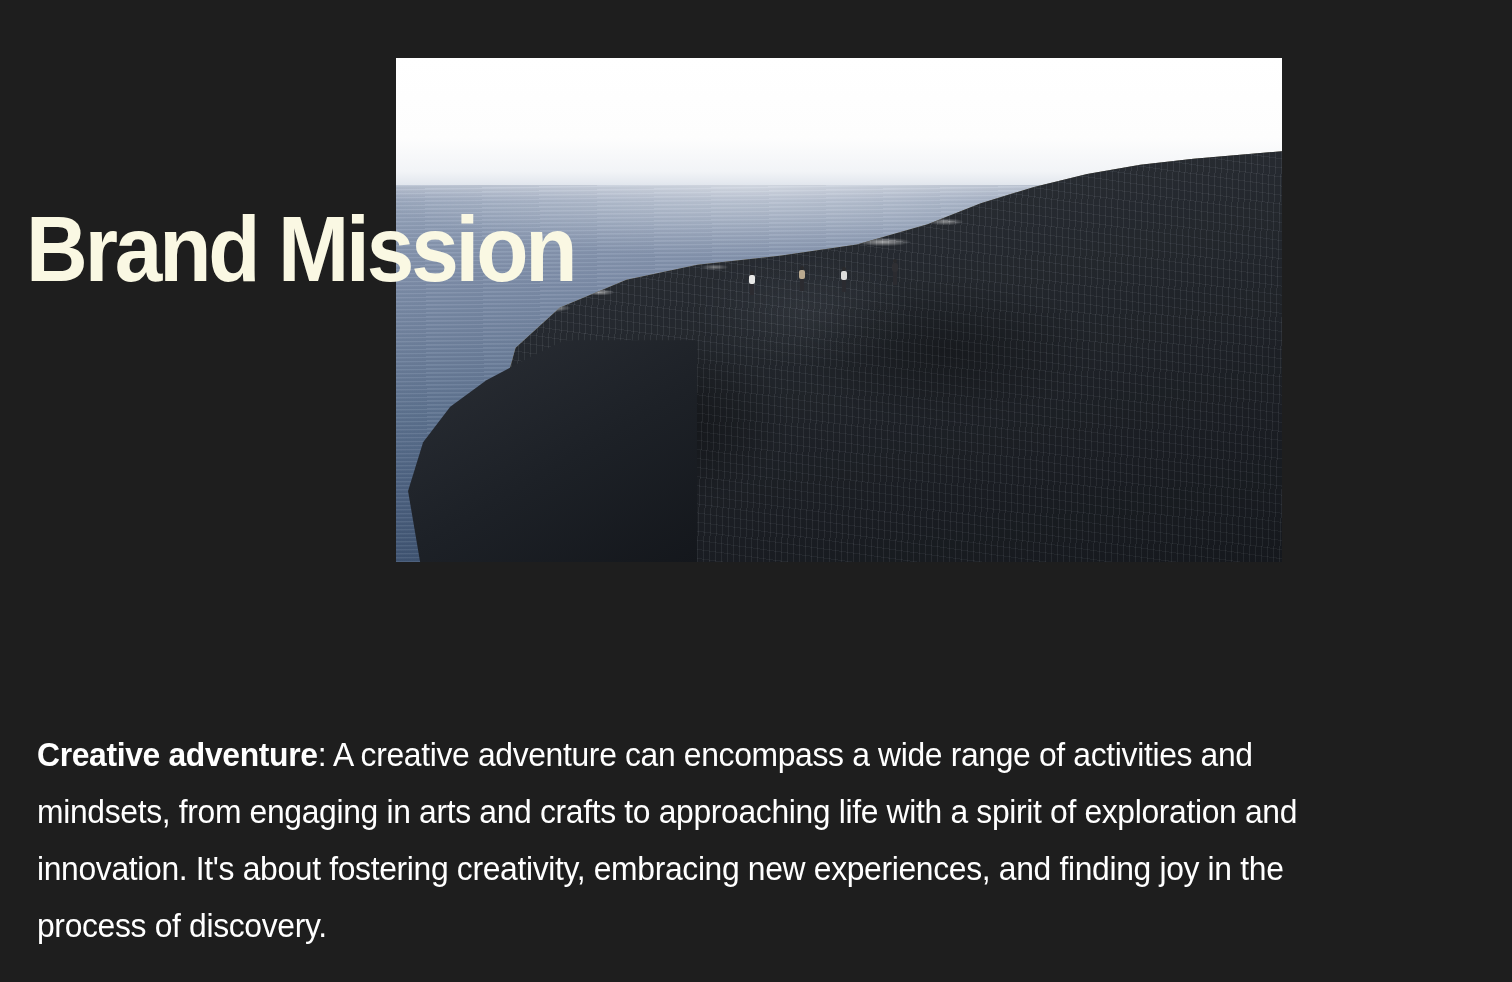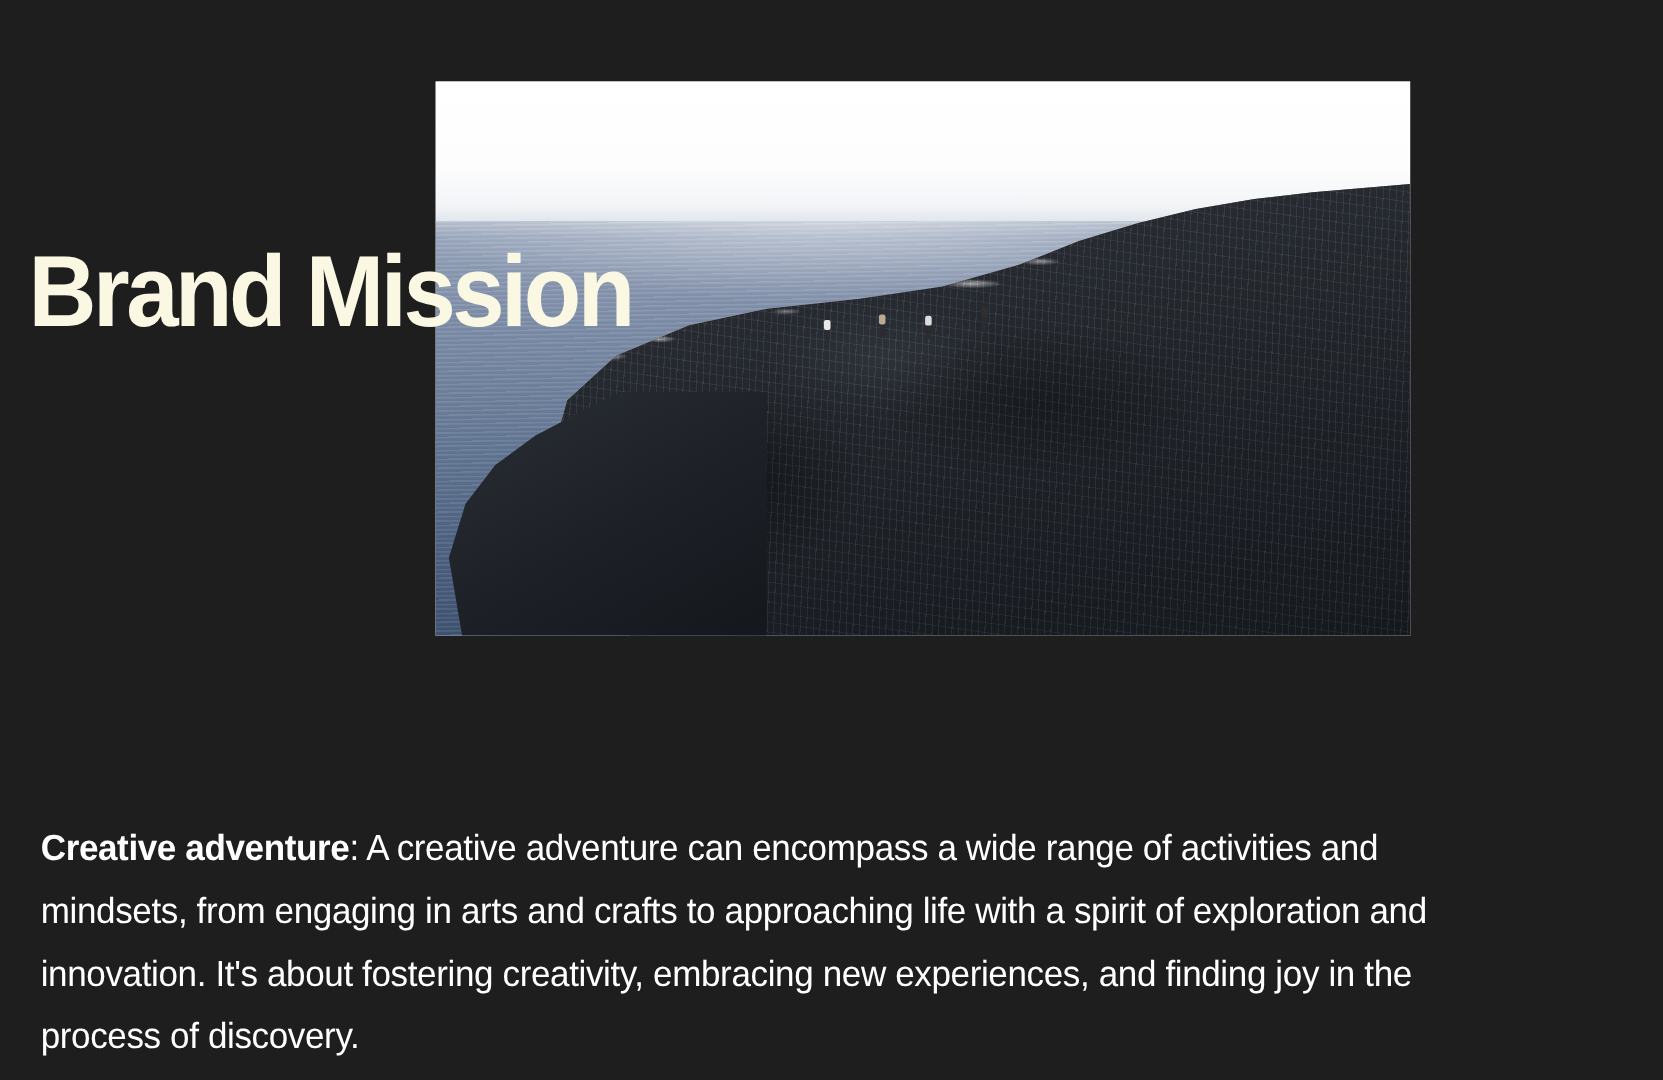--- a/index.html
+++ b/index.html
@@ -14,21 +14,20 @@
     background:#1e1e1e;
     font-family:"Liberation Sans", sans-serif;
     position:relative;
   }
 
   
   .slide {
     position:absolute;
     inset:0;
     background:#1e1e1e;
-    margin-top:16px;
   }
 
   
   .hero-figure {
     position:absolute;
     left:396px;
     top:58px;
     width:886px;
     height:504px;
     overflow:hidden;

